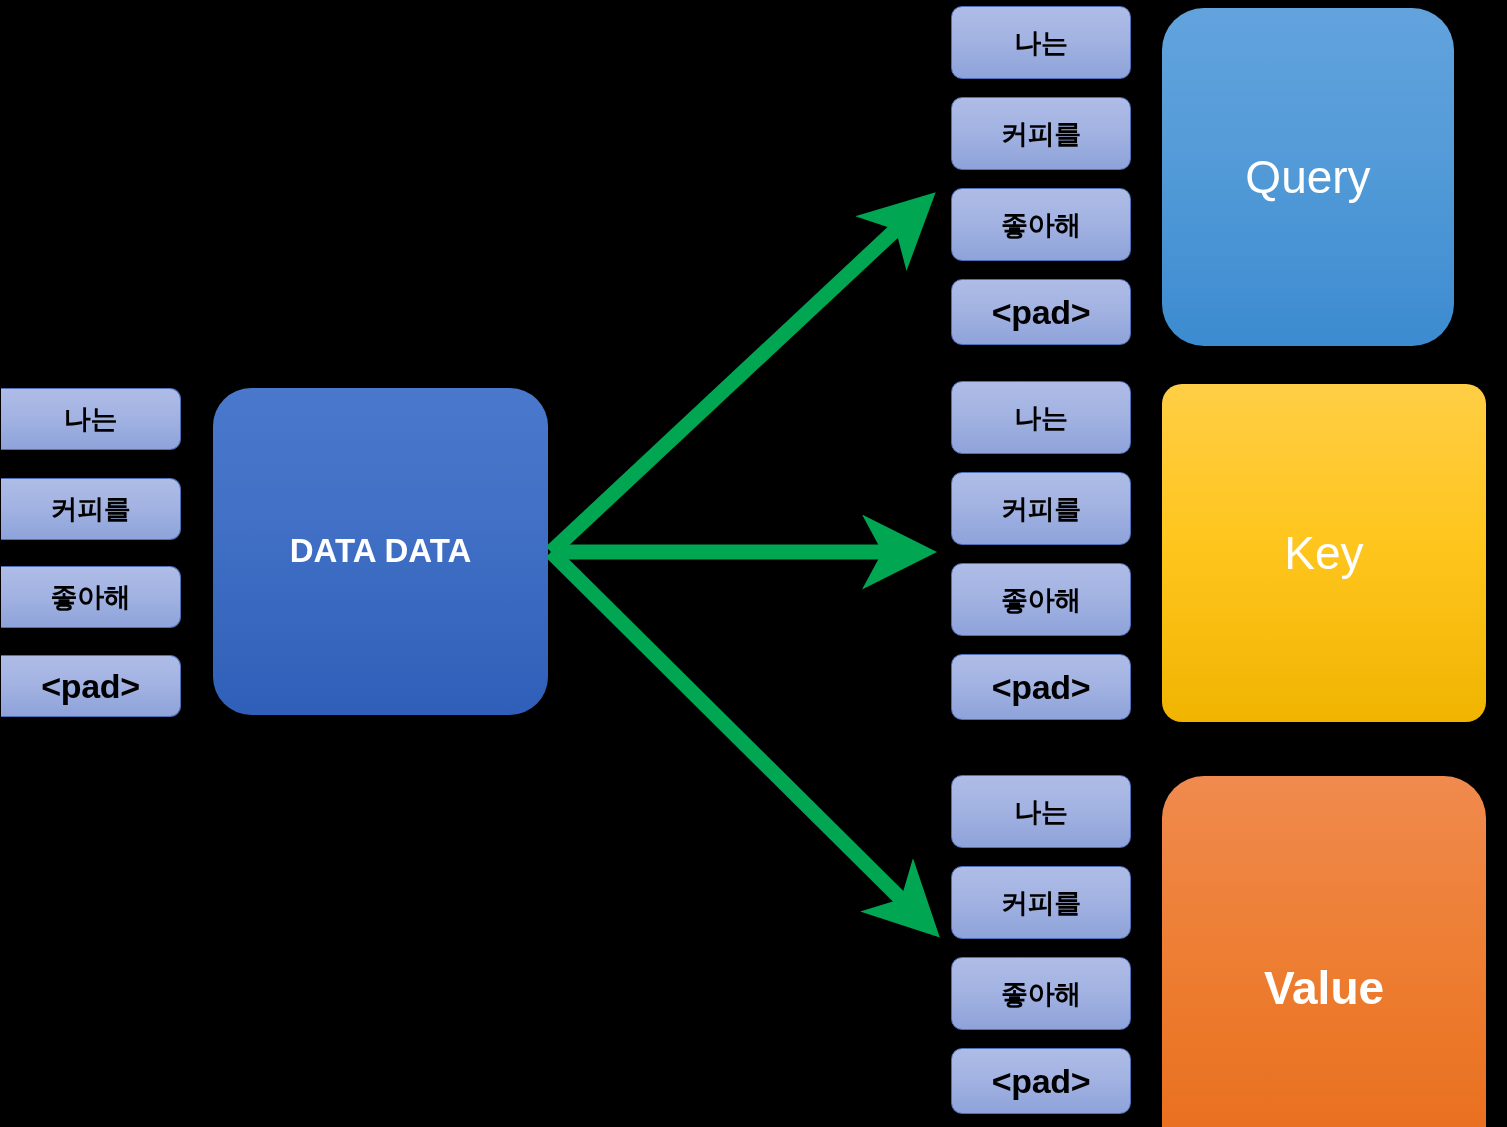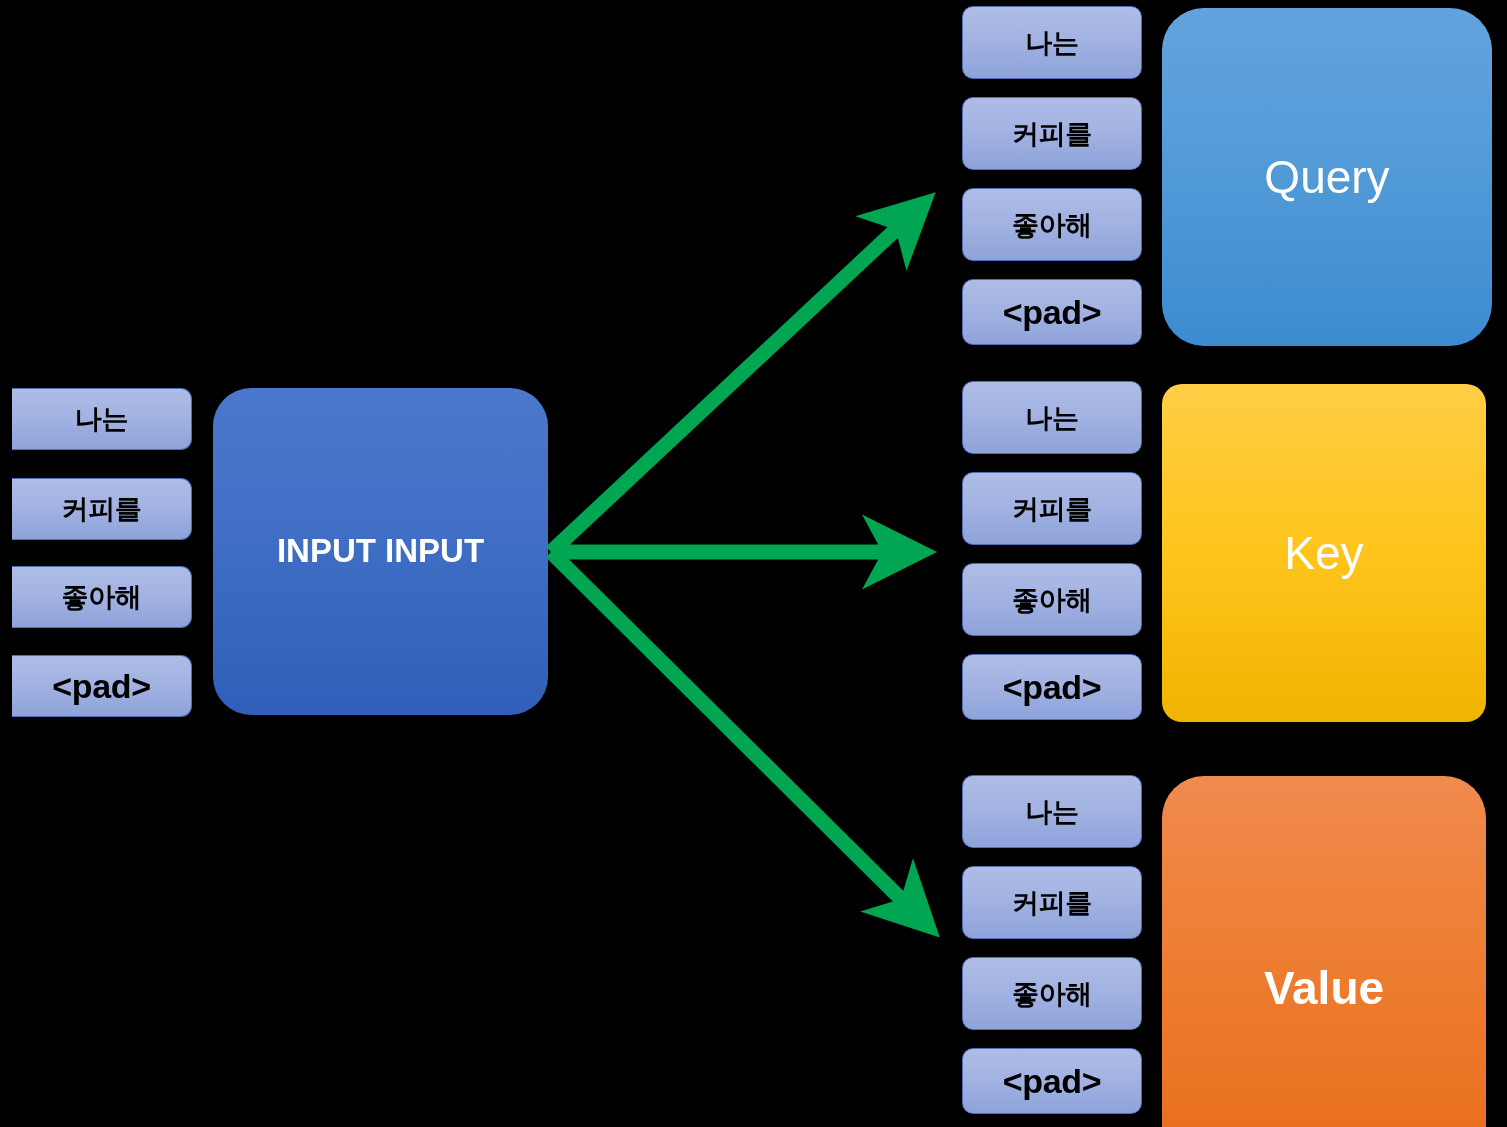--- a/index.html
+++ b/index.html
@@ -25,21 +25,20 @@
     border-radius: 11px;
     border: 1.5px solid #4F6FB8;
     background: linear-gradient(180deg, #AEBCE6 0%, #A3B3E2 45%, #8EA3DA 100%);
     color: #000000;
     font-weight: bold;
     display: flex;
     align-items: center;
     justify-content: center;
     letter-spacing: -0.3px;
     text-shadow: 0 0 0 rgba(0,0,0,0);
-    margin-left: 11px;
   }
   .token-box.ko { font-size: 27px; }
   .token-box.pad { font-size: 34px; }
 
   
   .token-col-left .token-box {
     border-left: none;
     border-top-left-radius: 0;
     border-bottom-left-radius: 0;
   }
@@ -117,21 +116,21 @@
   </svg>
 
   <div class="token-col-left">
     <div class="token-box ko" style="left:1px;  top:388px; width:180px; height:62px;">나는</div>
     <div class="token-box ko" style="left:1px;  top:478px; width:180px; height:62px;">커피를</div>
     <div class="token-box ko" style="left:1px;  top:566px; width:180px; height:62px;">좋아해</div>
     <div class="token-box pad" style="left:1px; top:655px; width:180px; height:62px;">&lt;pad&gt;</div>
   </div>
 
   <div class="input-block" style="left:213px; top:388px; width:335px; height:327px;">
-    <span>INPUT INPUT</span>
+    <span>DATA DATA</span>
   </div>
 
   <div>
     <div class="token-box ko" style="left:951px; top:6px;   width:180px; height:73px;">나는</div>
     <div class="token-box ko" style="left:951px; top:97px;  width:180px; height:73px;">커피를</div>
     <div class="token-box ko" style="left:951px; top:188px; width:180px; height:73px;">좋아해</div>
     <div class="token-box pad" style="left:951px; top:279px; width:180px; height:66px;">&lt;pad&gt;</div>
   </div>
 
   <div>
@@ -141,21 +140,21 @@
     <div class="token-box pad" style="left:951px; top:654px; width:180px; height:66px;">&lt;pad&gt;</div>
   </div>
 
   <div>
     <div class="token-box ko" style="left:951px; top:775px;  width:180px; height:73px;">나는</div>
     <div class="token-box ko" style="left:951px; top:866px;  width:180px; height:73px;">커피를</div>
     <div class="token-box ko" style="left:951px; top:957px;  width:180px; height:73px;">좋아해</div>
     <div class="token-box pad" style="left:951px; top:1048px; width:180px; height:66px;">&lt;pad&gt;</div>
   </div>
 
-  <div class="qkv-block qkv-query" style="left:1162px; top:8px; width:330px; height:338px;text-align:center;">
+  <div class="qkv-block qkv-query" style="left:1162px; top:8px; width:292px; height:338px;text-align:center;">
     <span>Query</span>
   </div>
   <div class="qkv-block qkv-key" style="left:1162px; top:384px; width:324px; height:338px;border-radius:20px;">
     <span>Key</span>
   </div>
   <div class="qkv-block qkv-value" style="left:1162px; top:776px; width:324px; height:424px;font-weight:bold;">
     <span>Value</span>
   </div>
 
 </div>

